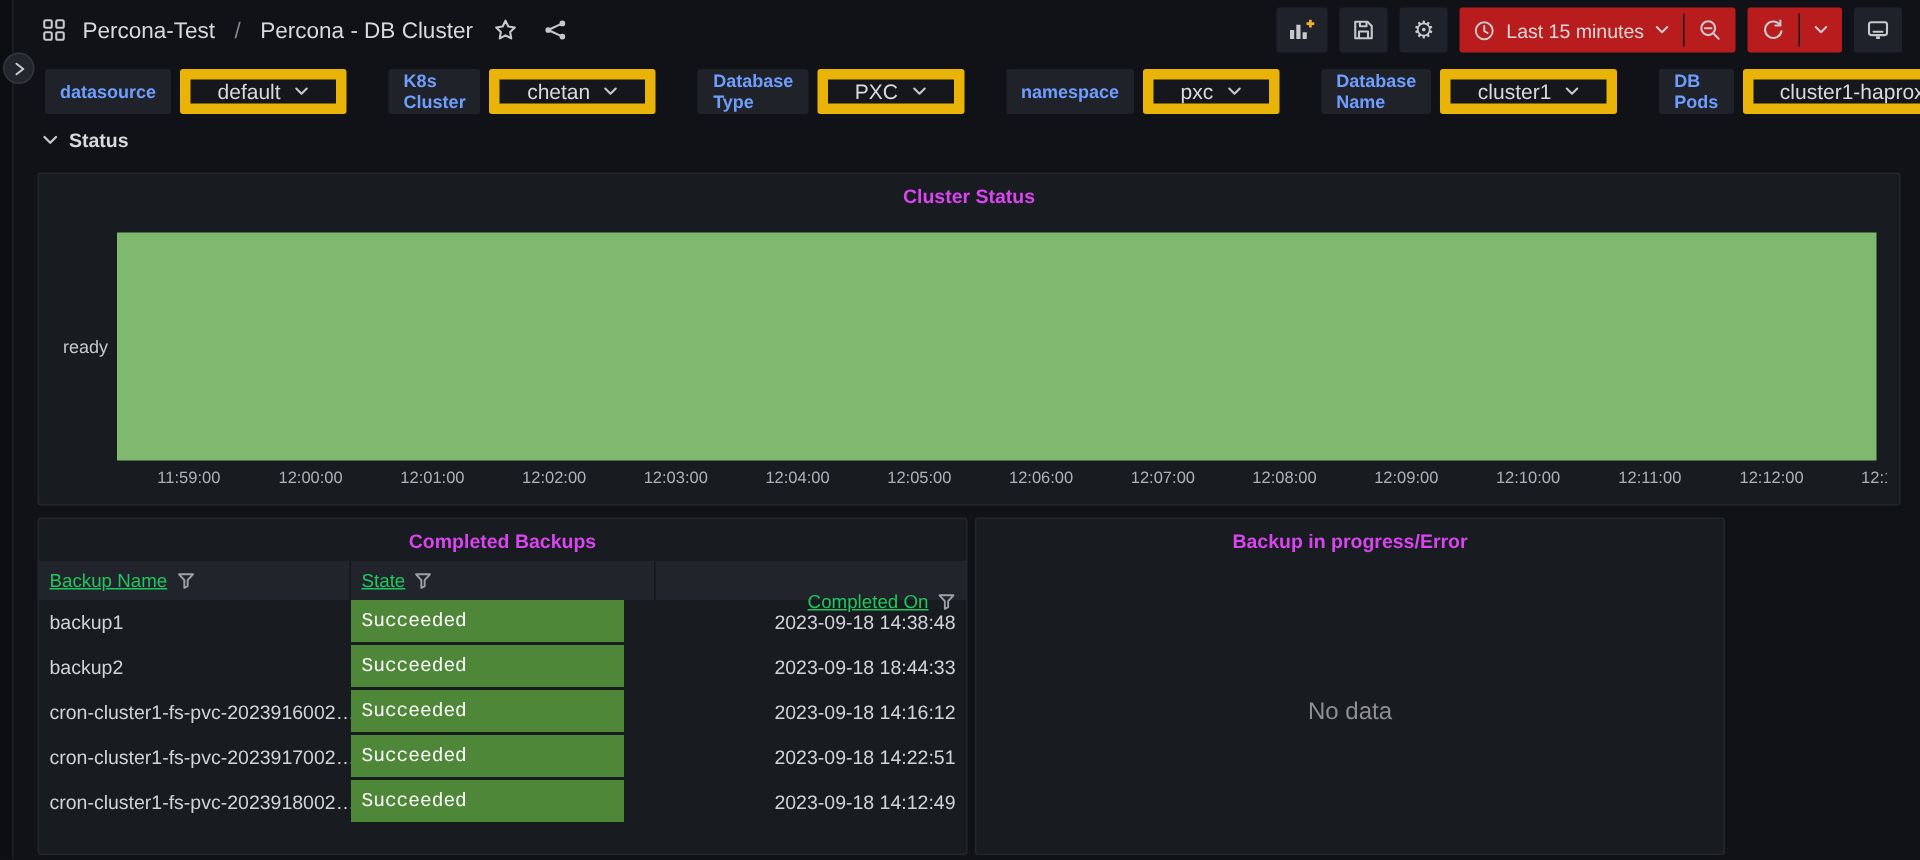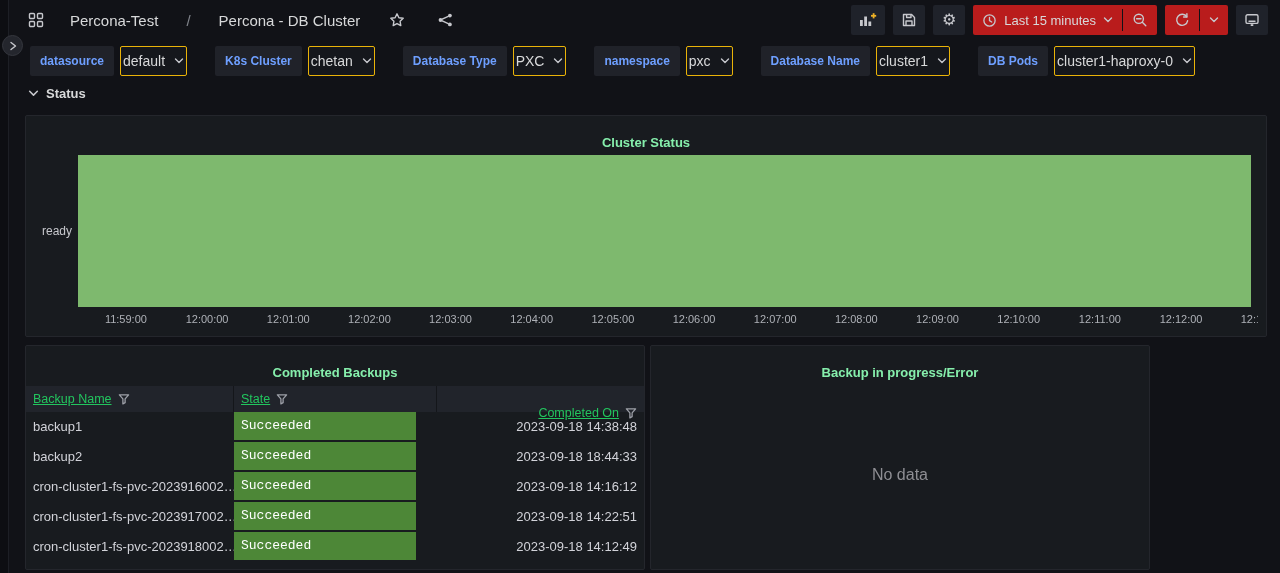--- a/index.html
+++ b/index.html
@@ -15,53 +15,53 @@
   
   .side-strip { position:absolute; left:0; top:0; width:9px; height:573px;
     background:#0d0e12; border-right:1px solid #1d1f25; z-index:3; }
   .expand-btn { position:absolute; left:2px; top:35px; width:21px; height:21px;
     border-radius:50%; background:#24262d; border:1px solid #35373e; z-index:4;
     display:flex; align-items:center; justify-content:center; cursor:pointer; }
 
   
   .topbar { position:absolute; left:10px; top:0; width:1270px; height:40px;
     display:flex; align-items:center; padding:0 12px 0 18px; }
-  .tb-left { display:flex; align-items:center; gap:26px; }
+  .tb-left { display:flex; align-items:center; gap:11px; }
   .crumb { font-size:15px; font-weight:500; color:#d8d9da; white-space:nowrap; cursor:pointer; }
   .crumb-sep { color:#82858c; font-size:15px; padding:0 2px; }
   .tb-iconbtn { display:flex; align-items:center; justify-content:center;
     width:22px; height:22px; cursor:pointer; }
   .tb-right { margin-left:auto; display:flex; align-items:center; gap:8px; }
   .tbtn { height:30px; min-width:32px; background:#1f222a; border-radius:2px;
     display:flex; align-items:center; justify-content:center; padding:0 8px;
     cursor:pointer; color:#c7c8cd; }
   .btn-group { display:flex; align-items:stretch; background:#b91c1c; border-radius:2px; height:30px; }
   .btn-group .seg { display:flex; align-items:center; justify-content:center; padding:0 9px; cursor:pointer; }
   .btn-group .divider { width:1px; background:#111217; margin:4px 0; }
   .time-label { font-size:13px; color:#d8d9da; margin:0 7px 0 7px; white-space:nowrap; }
   .gear-glyph { font-family:"DejaVu Sans", sans-serif; font-size:16px; line-height:1; color:#c7c8cd; }
 
   
   .filters { position:absolute; left:30px; top:46px; display:flex; gap:28px; height:44px; }
   .var { display:flex; gap:6px; }
   .var-label { height:30px; display:flex; align-items:center; padding:0 10px;
     background:#202229; color:#6e9fff; font-size:12px; font-weight:700; border-radius:2px; }
-  .var-value { height:30px; display:flex; align-items:center; gap:9px; padding:0 2px;
-    background:#15171c; border:1px solid #eab308; border-radius:2px;
+  .var-value { height:30px; display:flex; align-items:center; gap:9px; padding:0 18px;
+    background:#15171c; border:7px solid #eab308; border-radius:2px;
     color:#d8d9da; font-size:14px; cursor:pointer; white-space:nowrap; }
 
   
   .row-header { position:absolute; left:28px; top:86px; display:flex; align-items:center;
     gap:7px; cursor:pointer; }
   .row-header .title { font-size:13px; font-weight:700; color:#d8d9da; }
 
   
   .panel { position:absolute; background:#181b1f; border:1px solid #24262c; border-radius:2px; }
   .panel-title { height:28px; display:flex; align-items:center; justify-content:center;
-    font-size:13px; font-weight:600; color:#86efac; cursor:pointer;margin-top:12px; }
+    font-size:13px; font-weight:600; color:#d946ef; cursor:pointer; }
 
   
   #cluster-panel { left:25px; top:115px; width:1242px; height:222px; }
   .plot-area { position:absolute; left:52px; right:8px; top:39px; height:152px; }
   .timeline-bar { position:absolute; left:0; top:0; height:100%; width:99.4%; background:#7eb96e; }
   .y-label { position:absolute; left:6px; top:39px; height:152px; width:40px;
     display:flex; align-items:center; justify-content:flex-end;
     font-size:12px; color:#c7c8cd; }
   .ticks { position:absolute; left:52px; right:8px; top:197px; height:16px; overflow:hidden; }
   .tick { position:absolute; top:0; transform:translateX(-50%); font-size:11px;

